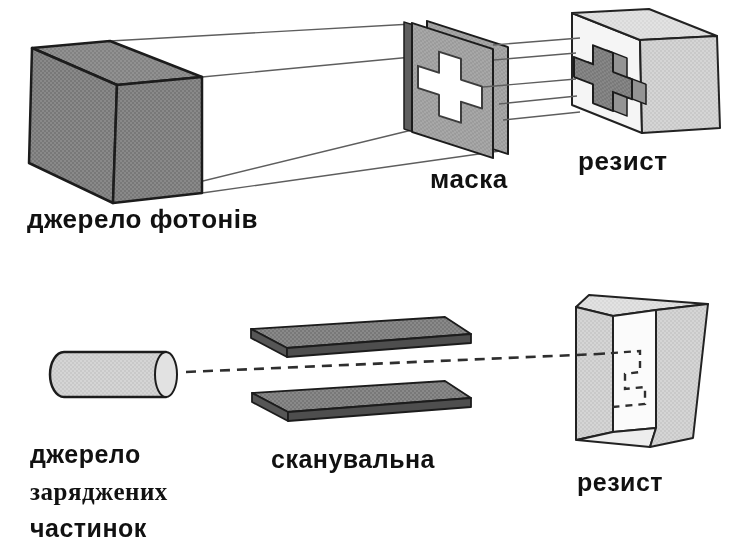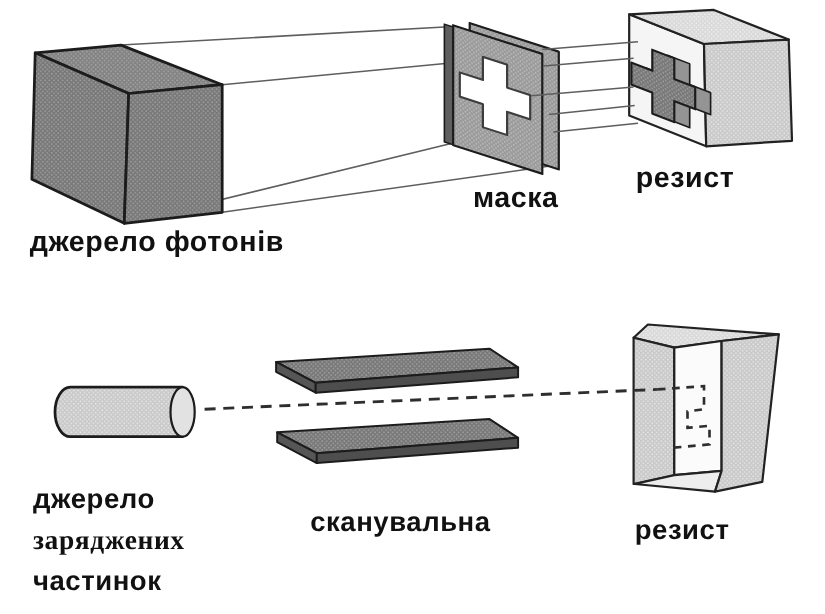--- a/index.html
+++ b/index.html
@@ -138,17 +138,17 @@
   <div class="lbl lbl-lg" style="left:27px;  top:206px;">джерело фотонів</div>
 
   <div class="lbl lbl-lg" style="left:430px; top:166px;">маска</div>
 
   <div class="lbl lbl-lg" style="left:578px; top:148px;">резист</div>
 
   <div class="lbl lbl-md" style="left:30px; top:442px;">джерело</div>
   <div class="lbl lbl-md" style="left:30px; top:479px;font-family:Liberation Serif, serif;">заряджених</div>
   <div class="lbl lbl-md" style="left:30px; top:516px;">частинок</div>
 
-  <div class="lbl lbl-md" style="left:282px; top:447px;margin-top:16px;">сканувальна</div>
+  <div class="lbl lbl-md" style="left:271px; top:447px;">сканувальна</div>
 
   <div class="lbl lbl-md" style="left:577px; top:470px;">резист</div>
 
 </div>
 
 </body></html>

